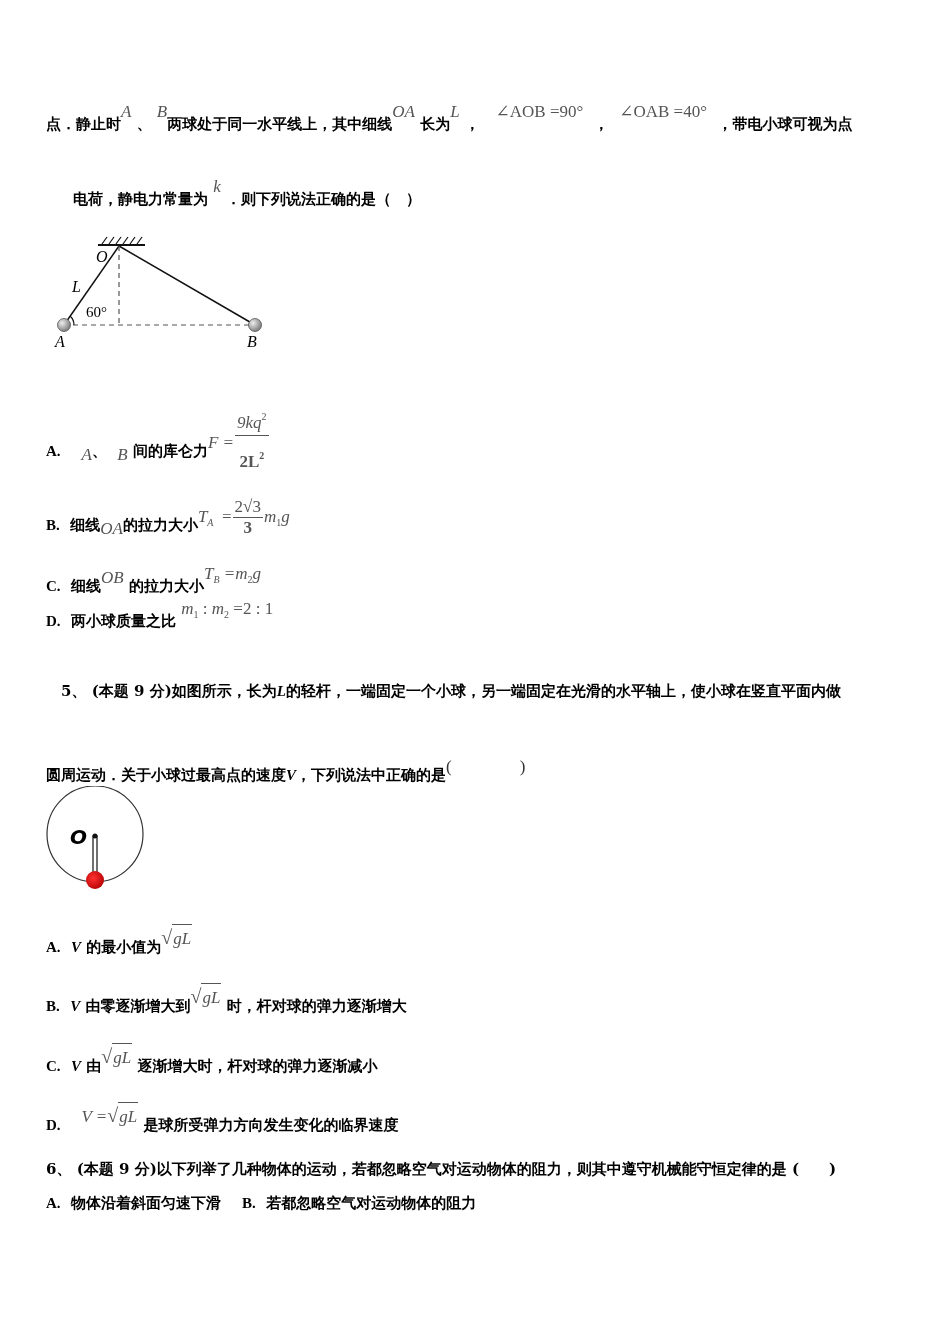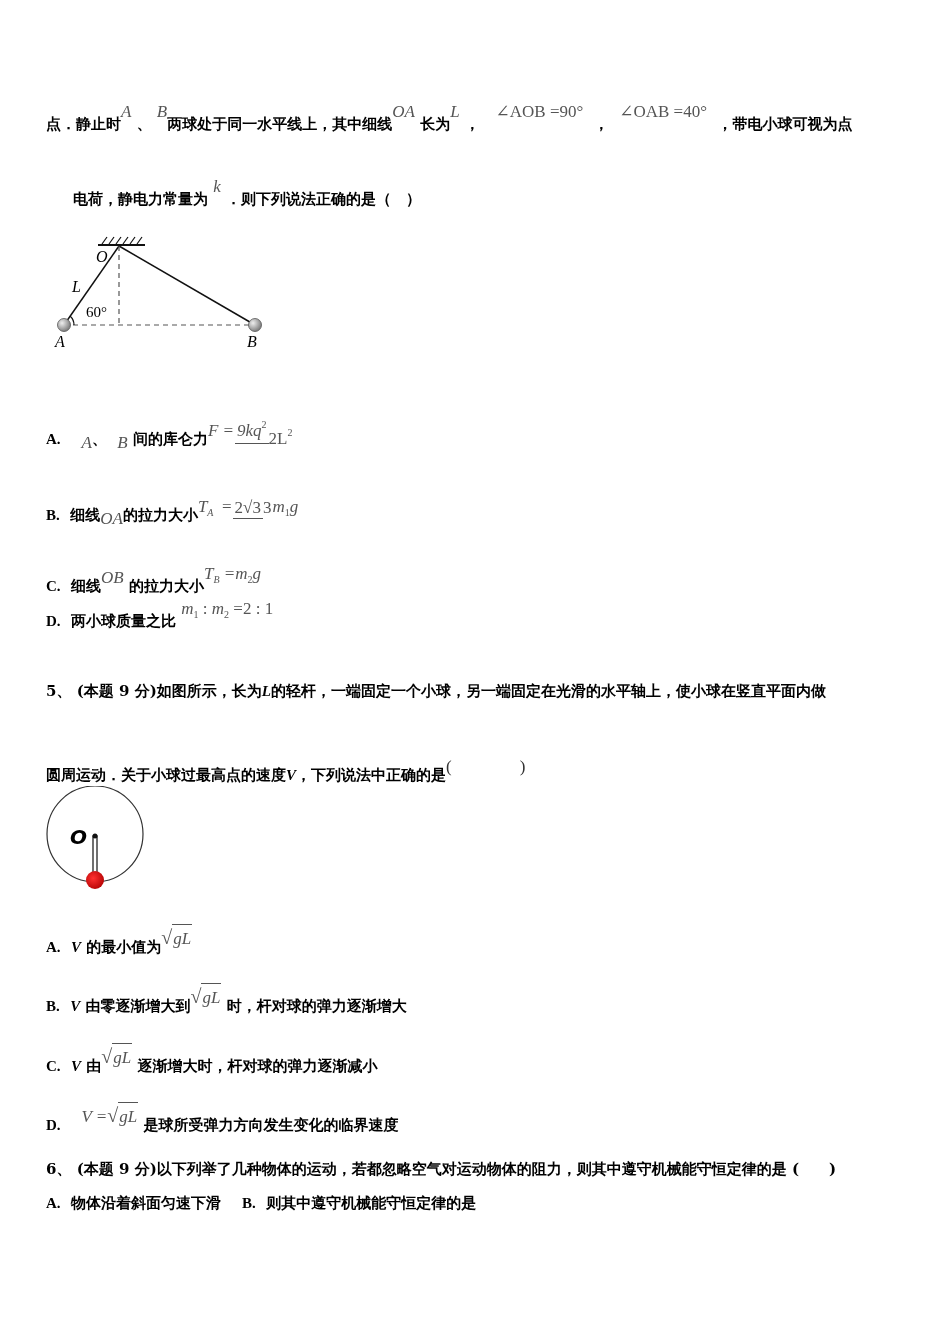--- a/index.html
+++ b/index.html
@@ -17,23 +17,23 @@
     font-style: italic; font-weight: normal; color: #555;
     font-size: 17px; position: relative;
   }
   .mn { font-style: normal; margin-top: 16px; }
   .up { top: -12px; }
   .up2 { top: -8px; }
   .dn { top: 4px; }
   .sub { font-size: 10px; position: relative; top: 4px; font-style: normal; }
   .subi { font-size: 10px; position: relative; top: 4px; }
   .sup { font-size: 10px; position: relative; top: -8px; font-style: normal; }
-  .frac { display: inline-flex; flex-direction: row; align-items: center; vertical-align: middle; position: relative; top: -8px; margin: 0 1px; }
+  .frac { display: inline-flex; flex-direction: column; align-items: center; vertical-align: middle; position: relative; top: -8px; margin: 0 1px; }
   .frac .num { border-bottom: 1px solid #555; padding: 0 2px; line-height: 20px; }
-  .frac .den { line-height: 20px; }
+  .frac .den { line-height: 20px; font-weight: bold; }
   .sqrt { display: inline-block; position: relative; }
   .sqrt .rad { font-style: normal; font-size: 20px; }
   .sqrt .under { border-top: 1px solid #555; padding: 4px 1px; }
   .opt { font-family: "Liberation Serif", serif; font-weight: bold; }
   .it { font-style: italic; font-family: "Liberation Serif", serif; font-weight: bold; }
   .paren { font-weight: normal; font-family: "Liberation Serif", serif; color: #333; position: relative; top: -8px; font-size: 17px; }
   svg { position: absolute; }
 </style>
 </head>
 <body>
@@ -91,21 +91,21 @@
 </div>
 
 <div class="line" style="top:576px;">
   <span class="opt">C.</span>&nbsp;&nbsp;<span>细线</span><span class="m up2">OB</span>&nbsp;<span>的拉力大小</span><span class="m up"><span>T</span><span class="subi">B</span>&nbsp;<span>=m</span><span class="sub">2</span><span>g</span></span>
 </div>
 
 <div class="line" style="top:611px;text-align:center;">
   <span class="opt">D.</span>&nbsp;&nbsp;<span>两小球质量之比</span>&nbsp;<span class="m up"><span>m</span><span class="sub">1</span><span class="mn"> : </span><span>m</span><span class="sub">2</span><span class="mn"> =2 : 1</span></span>
 </div>
 
-<div class="line" style="top:681px;">
+<div class="line" style="top:681px;margin-left:15px;">
   <span>5、</span>&nbsp;<span>(本题 9 分)</span><span>如图所示，长为</span><span class="it">L</span><span>的轻杆，一端固定一个小球，另一端固定在光滑的水平轴上，使小球在竖直平面内做</span>
 </div>
 
 <div class="line" style="top:744px;margin-top:21px;">
   <span>圆周运动．关于小球过最高点的速度</span><span class="it">V</span><span>，下列说法中正确的是</span><span class="paren">(　　　　)</span>
 </div>
 
 <svg style="left:44px; top:786px;" width="104" height="106" viewBox="0 0 104 106">
   <circle cx="51" cy="48" r="48" fill="#ffffff" stroke="#333" stroke-width="1.2"></circle>
   <rect x="49" y="50" width="4" height="42" fill="#fff" stroke="#111" stroke-width="1.2"></rect>
@@ -134,14 +134,14 @@
 
 <div class="line" style="top:1113px;">
   <span class="opt">D.</span>&nbsp;&nbsp;&nbsp;&nbsp;<span class="m up2">V =</span><span class="sqrt m up2"><span class="rad">√</span><span class="under">gL</span></span>&nbsp;<span>是球所受弹力方向发生变化的临界速度</span>
 </div>
 
 <div class="line" style="top:1159px;">
   <span>6、</span>&nbsp;<span>(本题 9 分)</span><span>以下列举了几种物体的运动，若都忽略空气对运动物体的阻力，则其中遵守机械能守恒定律的是</span>&nbsp;<span>(　　)</span>
 </div>
 
 <div class="line" style="top:1193px;">
-  <span><span class="opt">A.</span>&nbsp;&nbsp;<span>物体沿着斜面匀速下滑</span></span>&nbsp;&nbsp;&nbsp;&nbsp;<span><span class="opt">B.</span>&nbsp;&nbsp;<span>则其中遵守机械能守恒定律的是</span></span>
+  <span><span class="opt">A.</span>&nbsp;&nbsp;<span>物体沿着斜面匀速下滑</span></span>&nbsp;&nbsp;&nbsp;&nbsp;<span><span class="opt">B.</span>&nbsp;&nbsp;<span>若都忽略空气对运动物体的阻力</span></span>
 </div>
 
 </body></html>

